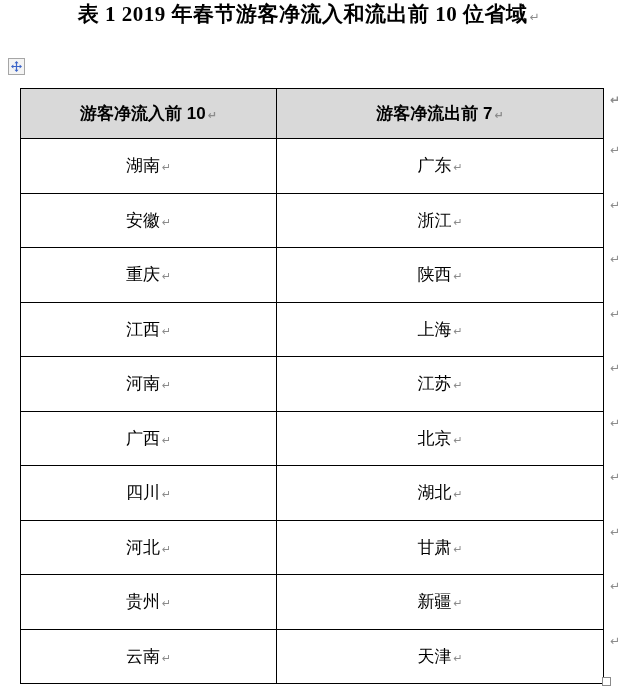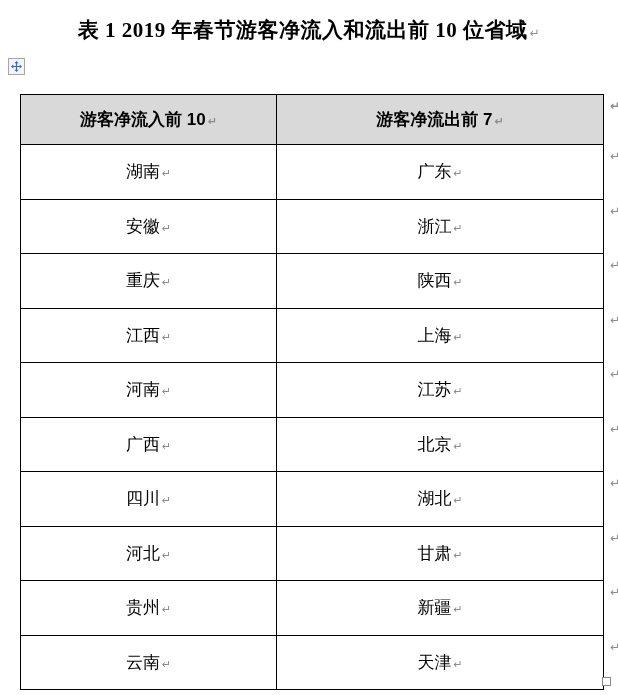--- a/index.html
+++ b/index.html
@@ -15,21 +15,20 @@
     width: 618px; height: 695px;
     background: var(--page-bg, #fff);
     overflow: hidden;
     font-family: "Liberation Sans", "DejaVu Sans", sans-serif;
     position: relative;
   }
   .page { position: relative; width: 618px; height: 695px; }
 
   
   .doc-title {
-    padding-top: 16px;
     text-align: center;
     font-family: "Liberation Serif", "DejaVu Serif", serif;
     font-weight: 700;
     font-size: 21px;
     color: #000;
     letter-spacing: 0.5px;
     white-space: nowrap;
   }
   .doc-title .mark { font-size: 12px; font-weight: 400; }
 
@@ -57,21 +56,21 @@
   .resize-handle {
     position: absolute;
     left: 602px; top: 677px;
     width: 9px; height: 9px;
     border: 1.5px solid #8a8a8a;
     background: #ffffff;
     cursor: nwse-resize;
   }
 
   
-  .table-wrap { position: absolute; left: 20px; top: 94px; }
+  .table-wrap { position: absolute; left: 20px; top: 88px; }
   table.doc-table {
     border-collapse: collapse;
     table-layout: fixed;
     width: 583px;
   }
   .doc-table th, .doc-table td {
     border: 1.5px solid var(--border, #000);
     text-align: center;
     vertical-align: middle;
     font-size: 17px;

